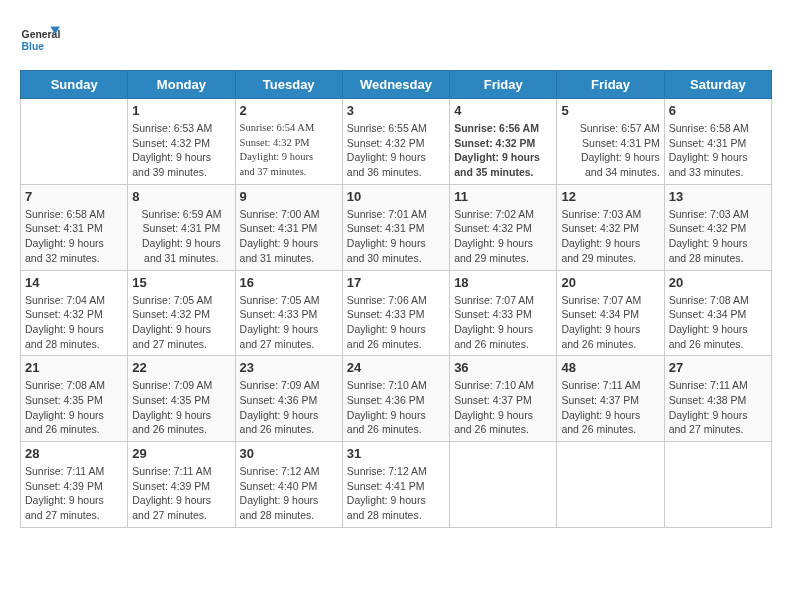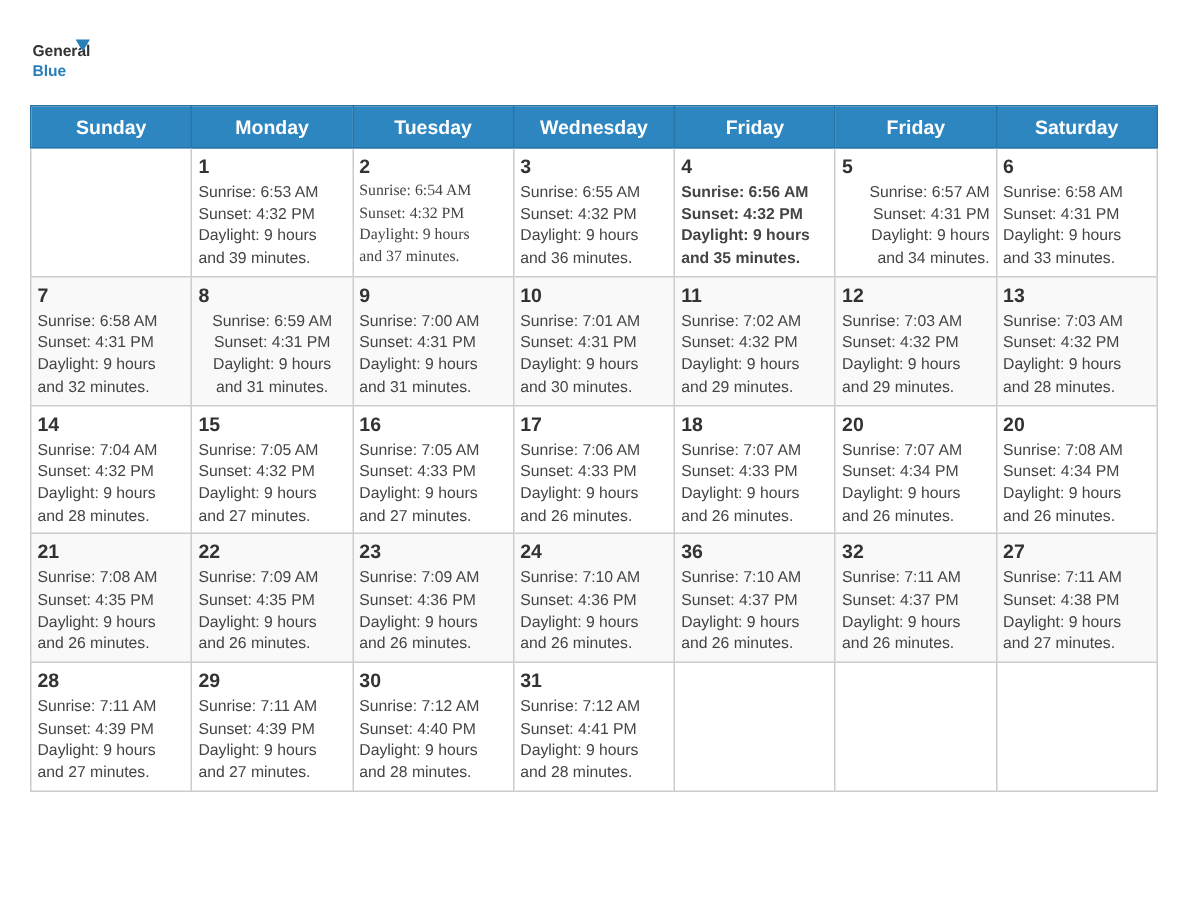--- a/index.html
+++ b/index.html
@@ -285,21 +285,21 @@
 and 26 minutes.</div>
         </td>
         <td>
           <div class="day-number">36</div>
           <div class="day-info" style="white-space: pre-line;">Sunrise: 7:10 AM
 Sunset: 4:37 PM
 Daylight: 9 hours
 and 26 minutes.</div>
         </td>
         <td>
-          <div class="day-number">32</div>
+          <div class="day-number">48</div>
           <div class="day-info" style="white-space: pre-line;">Sunrise: 7:11 AM
 Sunset: 4:37 PM
 Daylight: 9 hours
 and 26 minutes.</div>
         </td>
         <td>
           <div class="day-number">27</div>
           <div class="day-info" style="white-space: pre-line;">Sunrise: 7:11 AM
 Sunset: 4:38 PM
 Daylight: 9 hours

